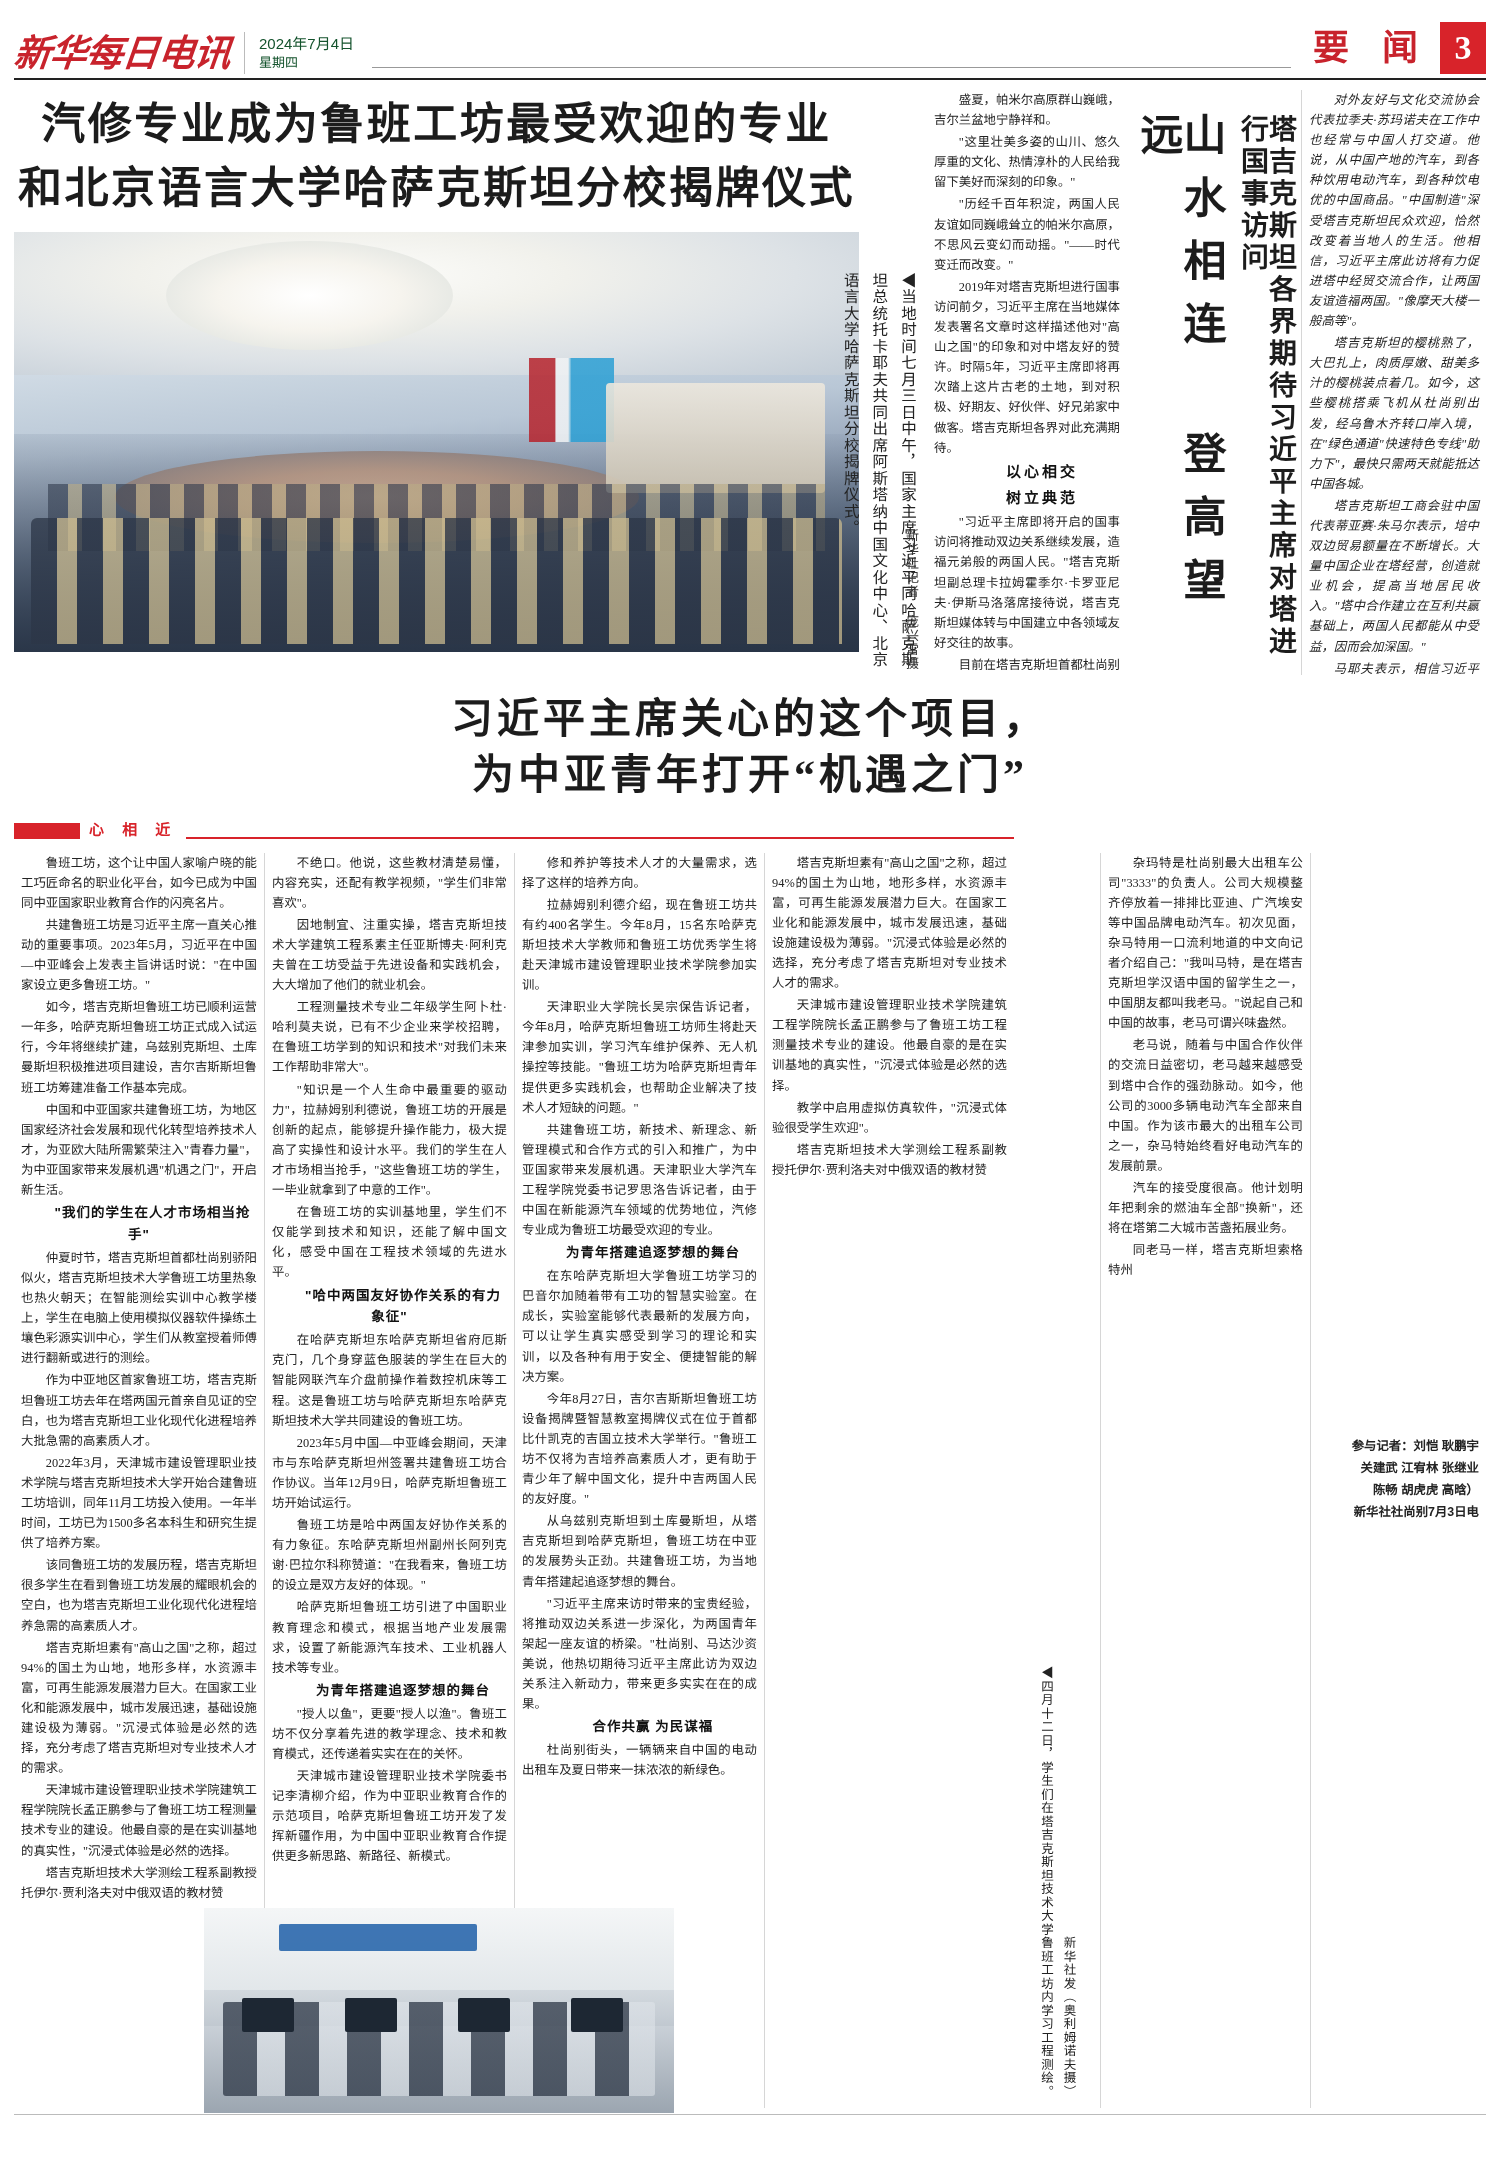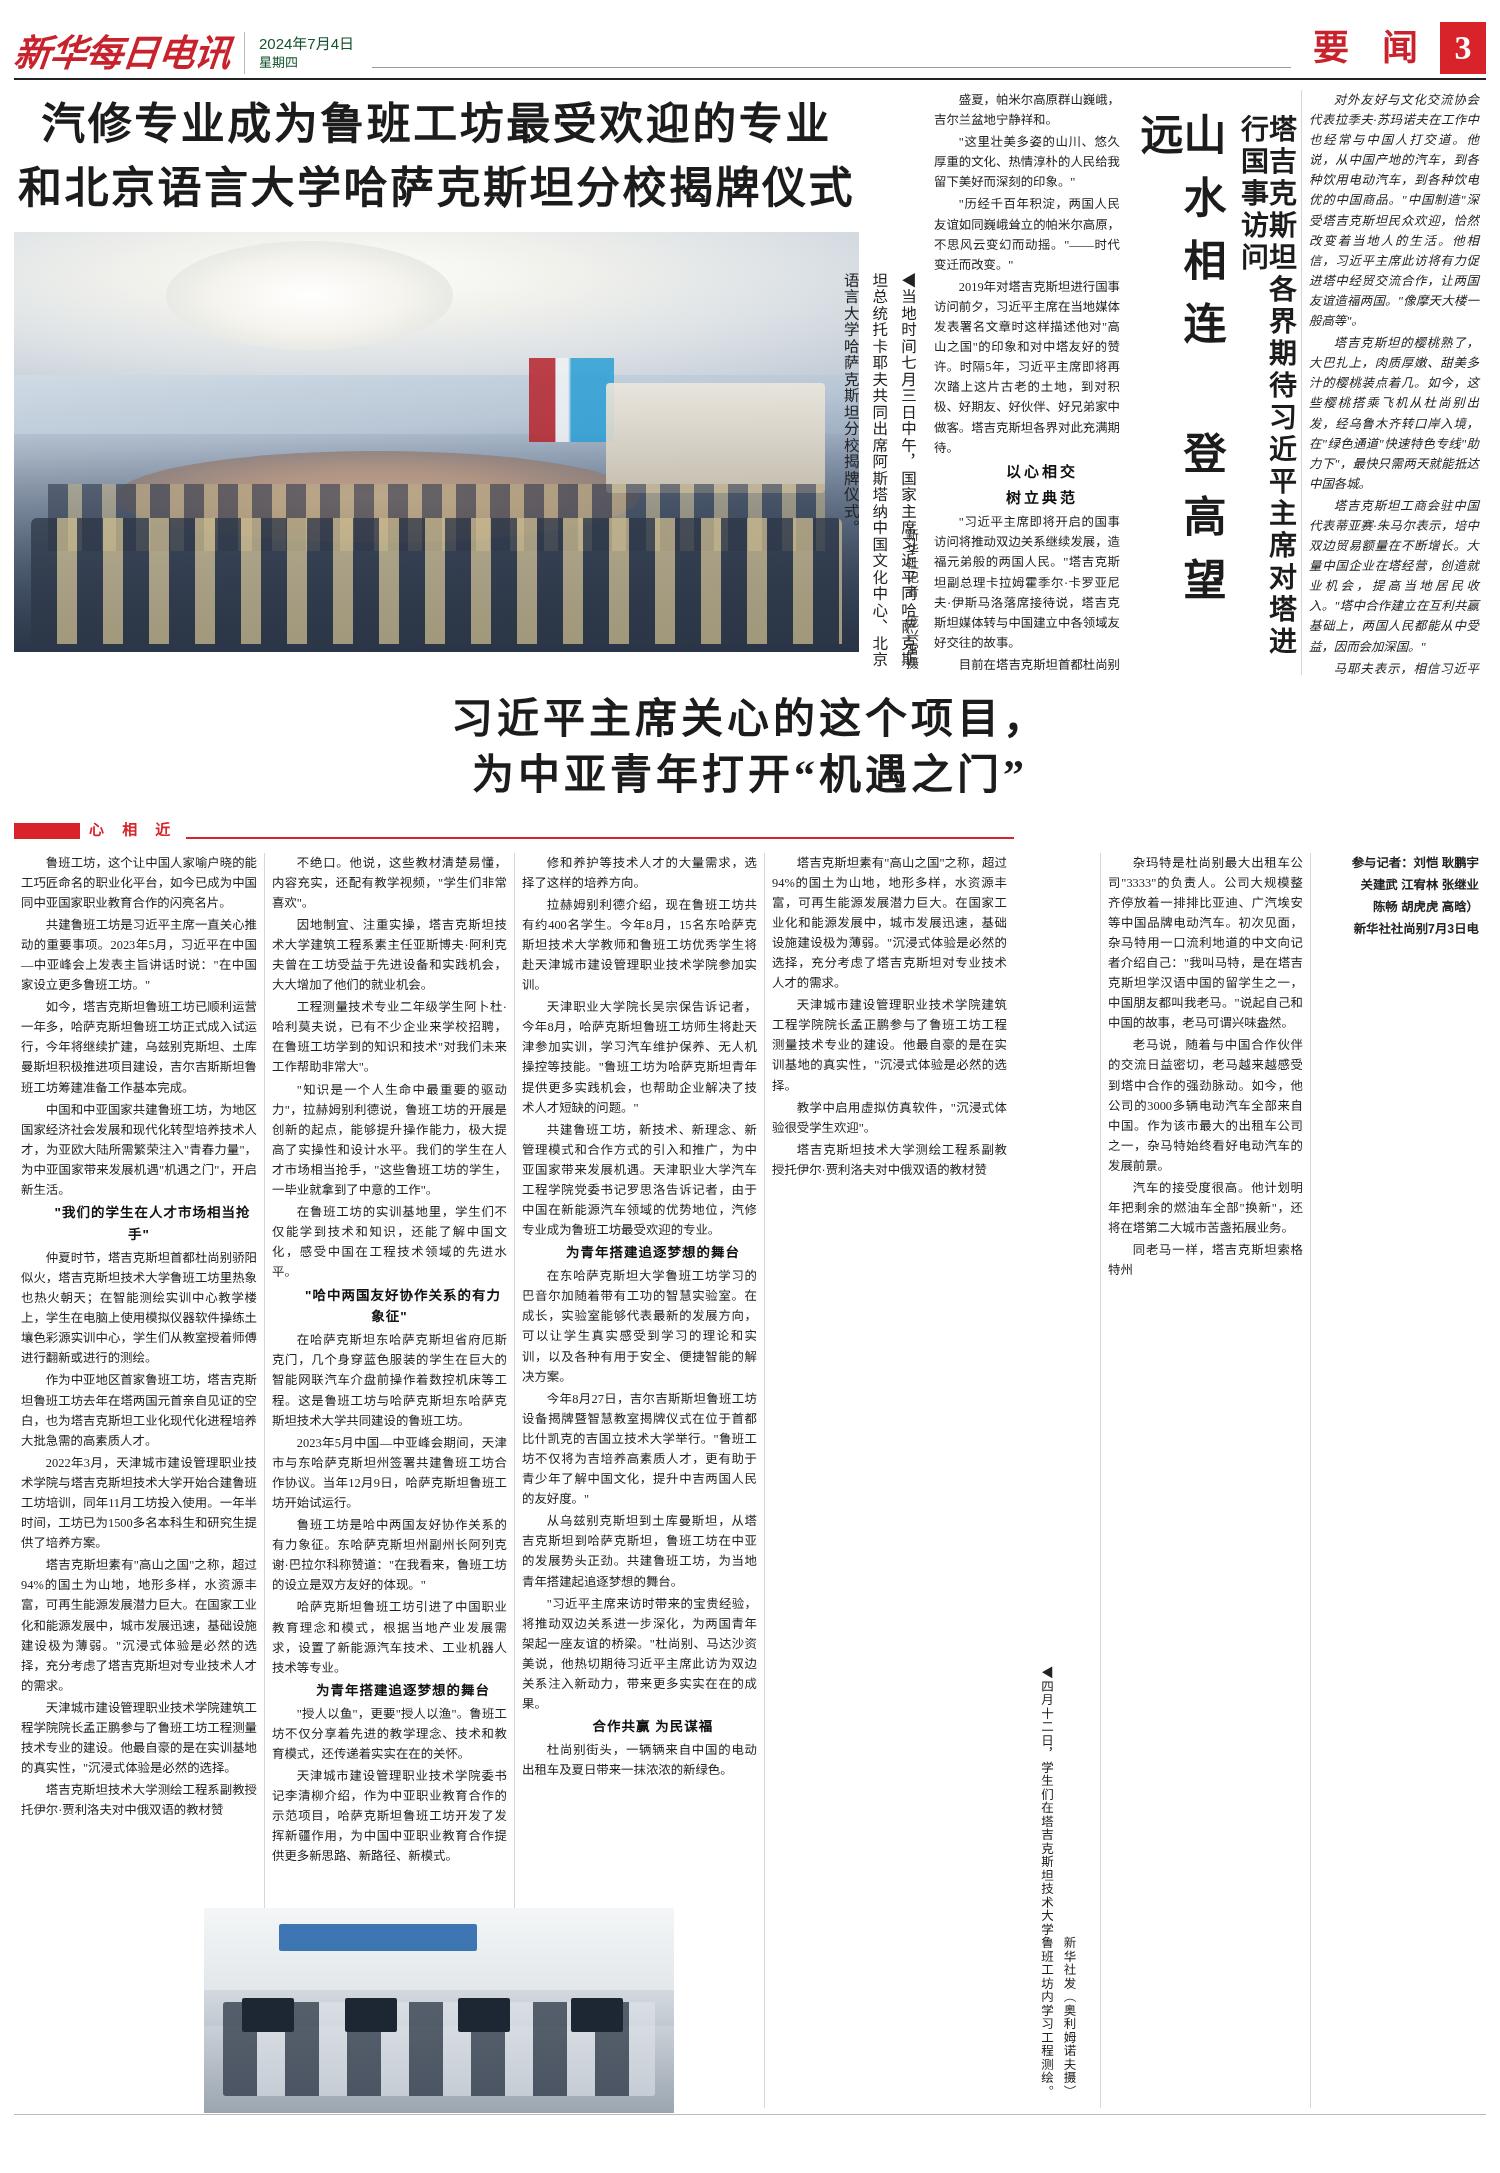--- a/index.html
+++ b/index.html
@@ -268,20 +268,21 @@
 
       <div class="ncol" style="width:250px;">
         <p>鲁班工坊，这个让中国人家喻户晓的能工巧匠命名的职业化平台，如今已成为中国同中亚国家职业教育合作的闪亮名片。</p>
         <p>共建鲁班工坊是习近平主席一直关心推动的重要事项。2023年5月，习近平在中国—中亚峰会上发表主旨讲话时说："在中国家设立更多鲁班工坊。"</p>
         <p>如今，塔吉克斯坦鲁班工坊已顺利运营一年多，哈萨克斯坦鲁班工坊正式成入试运行，今年将继续扩建，乌兹别克斯坦、土库曼斯坦积极推进项目建设，吉尔吉斯斯坦鲁班工坊筹建准备工作基本完成。</p>
         <p>中国和中亚国家共建鲁班工坊，为地区国家经济社会发展和现代化转型培养技术人才，为亚欧大陆所需繁荣注入"青春力量"，为中亚国家带来发展机遇"机遇之门"，开启新生活。</p>
         <p class="subhead-sm">"我们的学生在人才市场相当抢手"</p>
         <p>仲夏时节，塔吉克斯坦首都杜尚别骄阳似火，塔吉克斯坦技术大学鲁班工坊里热象也热火朝天；在智能测绘实训中心教学楼上，学生在电脑上使用模拟仪器软件操练土壤色彩源实训中心，学生们从教室授着师傅进行翻新或进行的测绘。</p>
         <p>作为中亚地区首家鲁班工坊，塔吉克斯坦鲁班工坊去年在塔两国元首亲自见证的空白，也为塔吉克斯坦工业化现代化进程培养大批急需的高素质人才。</p>
         <p>2022年3月，天津城市建设管理职业技术学院与塔吉克斯坦技术大学开始合建鲁班工坊培训，同年11月工坊投入使用。一年半时间，工坊已为1500多名本科生和研究生提供了培养方案。</p>
+        <p>该同鲁班工坊的发展历程，塔吉克斯坦很多学生在看到鲁班工坊发展的耀眼机会的空白，也为塔吉克斯坦工业化现代化进程培养急需的高素质人才。</p>
         <p>塔吉克斯坦素有"高山之国"之称，超过94%的国土为山地，地形多样，水资源丰富，可再生能源发展潜力巨大。在国家工业化和能源发展中，城市发展迅速，基础设施建设极为薄弱。"沉浸式体验是必然的选择，充分考虑了塔吉克斯坦对专业技术人才的需求。</p>
         <p>天津城市建设管理职业技术学院建筑工程学院院长孟正鹏参与了鲁班工坊工程测量技术专业的建设。他最自豪的是在实训基地的真实性，"沉浸式体验是必然的选择。</p>
         <p>塔吉克斯坦技术大学测绘工程系副教授托伊尔·贾利洛夫对中俄双语的教材赞</p>
       </div>
 
       <div class="ncol" style="width:250px;">
         <p>不绝口。他说，这些教材清楚易懂，内容充实，还配有教学视频，"学生们非常喜欢"。</p>
         <p>因地制宜、注重实操，塔吉克斯坦技术大学建筑工程系素主任亚斯博夫·阿利克夫曾在工坊受益于先进设备和实践机会，大大增加了他们的就业机会。</p>
         <p>工程测量技术专业二年级学生阿卜杜·哈利莫夫说，已有不少企业来学校招聘，在鲁班工坊学到的知识和技术"对我们未来工作帮助非常大"。</p>
         <p>"知识是一个人生命中最重要的驱动力"，拉赫姆别利德说，鲁班工坊的开展是创新的起点，能够提升操作能力，极大提高了实操性和设计水平。我们的学生在人才市场相当抢手，"这些鲁班工坊的学生，一毕业就拿到了中意的工作"。</p>
@@ -322,21 +323,21 @@
         <div class="vcap" style="font-family:'Liberation Sans',sans-serif;">新华社发（奥利姆诺夫摄）</div>
       </div>
 
       <div class="ncol" style="width:210px;">
         <p>杂玛特是杜尚别最大出租车公司"3333"的负责人。公司大规模整齐停放着一排排比亚迪、广汽埃安等中国品牌电动汽车。初次见面，杂马特用一口流利地道的中文向记者介绍自己："我叫马特，是在塔吉克斯坦学汉语中国的留学生之一，中国朋友都叫我老马。"说起自己和中国的故事，老马可谓兴味盎然。</p>
         <p>老马说，随着与中国合作伙伴的交流日益密切，老马越来越感受到塔中合作的强劲脉动。如今，他公司的3000多辆电动汽车全部来自中国。作为该市最大的出租车公司之一，杂马特始终看好电动汽车的发展前景。</p>
         <p>汽车的接受度很高。他计划明年把剩余的燃油车全部"换新"，还将在塔第二大城市苦盏拓展业务。</p>
         <p>同老马一样，塔吉克斯坦索格特州</p>
       </div>
 
-      <div class="ncol" style="width:176px;display:flex;flex-direction:column;justify-content:flex-start;">
+      <div class="ncol" style="width:176px;display:flex;flex-direction:column;justify-content:center;">
         <p class="right-t bold-s">参与记者：刘恺  耿鹏宇</p>
         <p class="right-t bold-s">关建武  江宥林  张继业</p>
         <p class="right-t bold-s">陈畅  胡虎虎  高晗）</p>
         <p class="right-t bold-s">新华社社尚别7月3日电</p>
       </div>
 
     </div>
 
     <div style="position:absolute;left:190px;bottom:18px;width:470px;height:190px;">
       <div class="bottom-photo">

